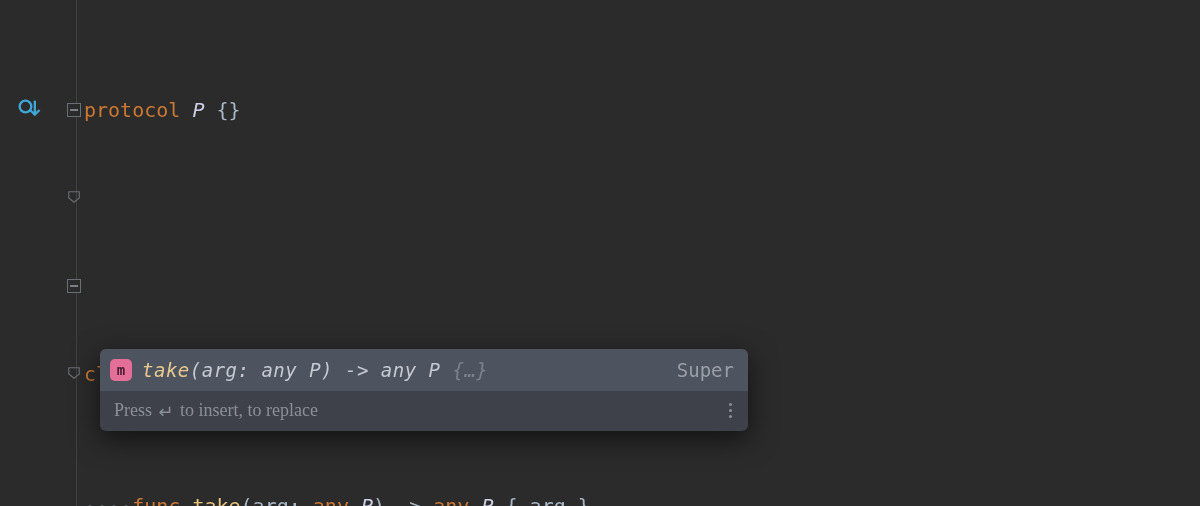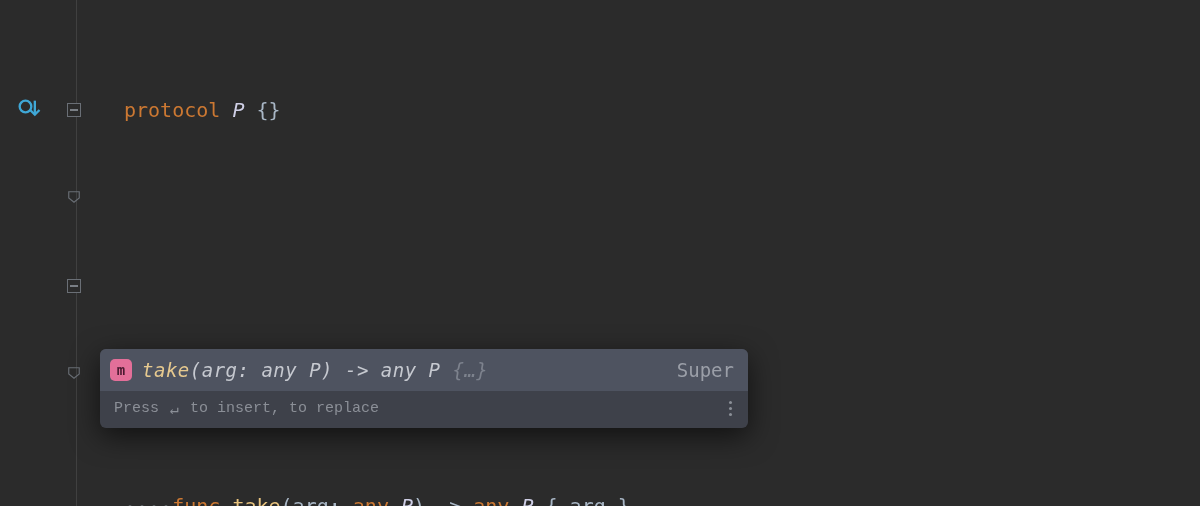--- a/index.html
+++ b/index.html
@@ -75,21 +75,20 @@
     top: 0;
     right: 0;
     height: 100%;
     white-space: pre;
   }
   .line {
     height: 44px;
     line-height: 44px;
     padding-left: 0;
     position: relative;
-    margin-left: 40px;
   }
   .kw { color: #cc7832; }
   .type { color: #b09eff; }
   .typeP { color: #cfcfe6; font-style: italic; }
   .func { color: #e8c37e; }
   .punc { color: #a9b7c6; }
   .ident { color: #a9b7c6; }
   .dot { color: #5f6366; }
   .popup {
     position: absolute;
@@ -138,22 +137,22 @@
     color: #9b9fa8;
     font-family: "Menlo", monospace;
     padding-left: 16px;
   }
   .popup-hint {
     display:flex;
     align-items:center;
     justify-content:space-between;
     padding: 10px 14px 12px 14px;
     color: #8b8f97;
-    font-size: 15px;
-    font-family: Liberation Mono, monospace;
+    font-size: 18px;
+    font-family: Liberation Serif, serif;
   }
   .enter-glyph {
     display:inline-block;
     transform: translateY(2px);
     margin: 0 2px;
   }
   .dots {
     display:flex;
     flex-direction:column;
     gap:3px;

